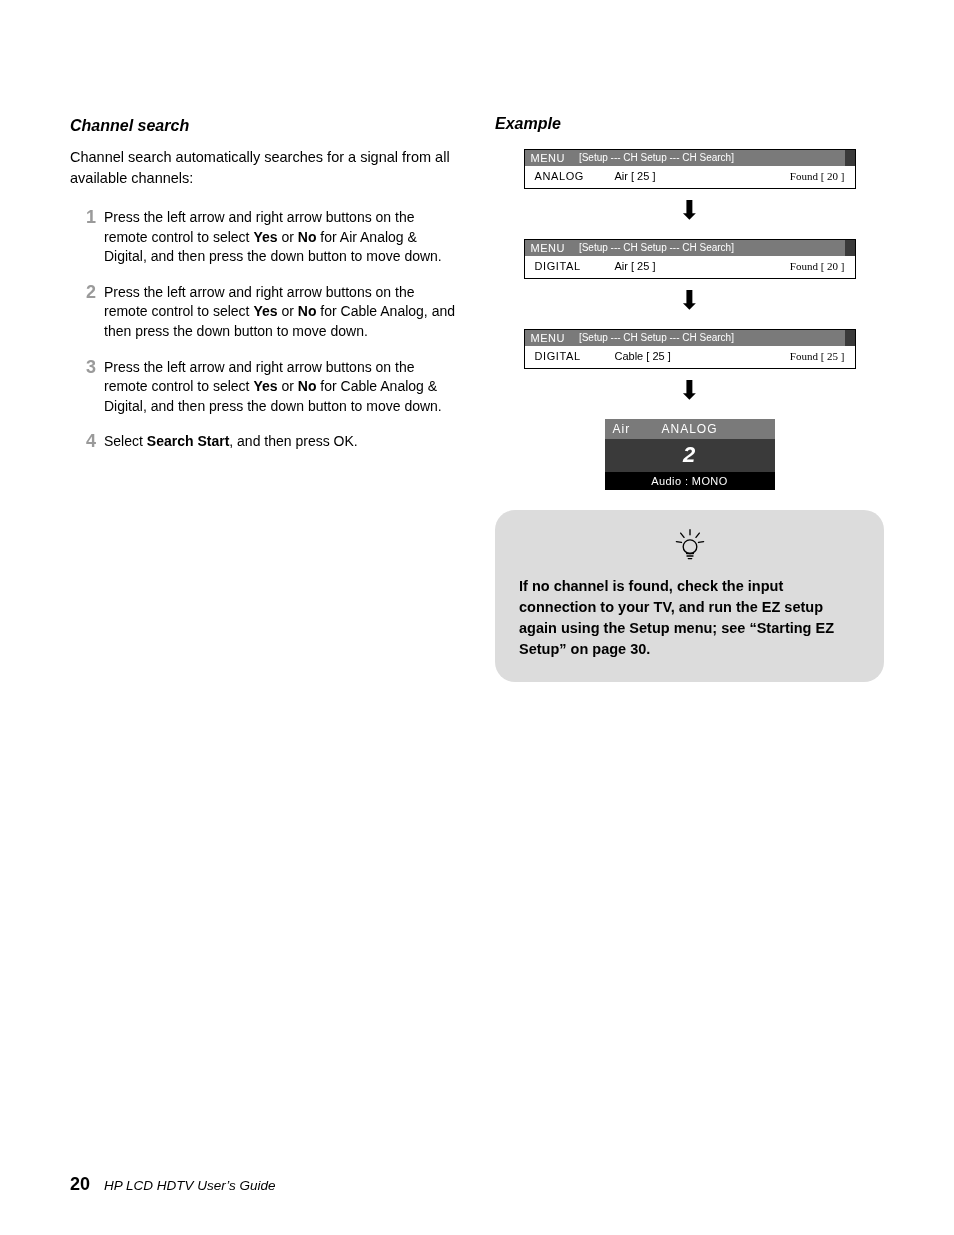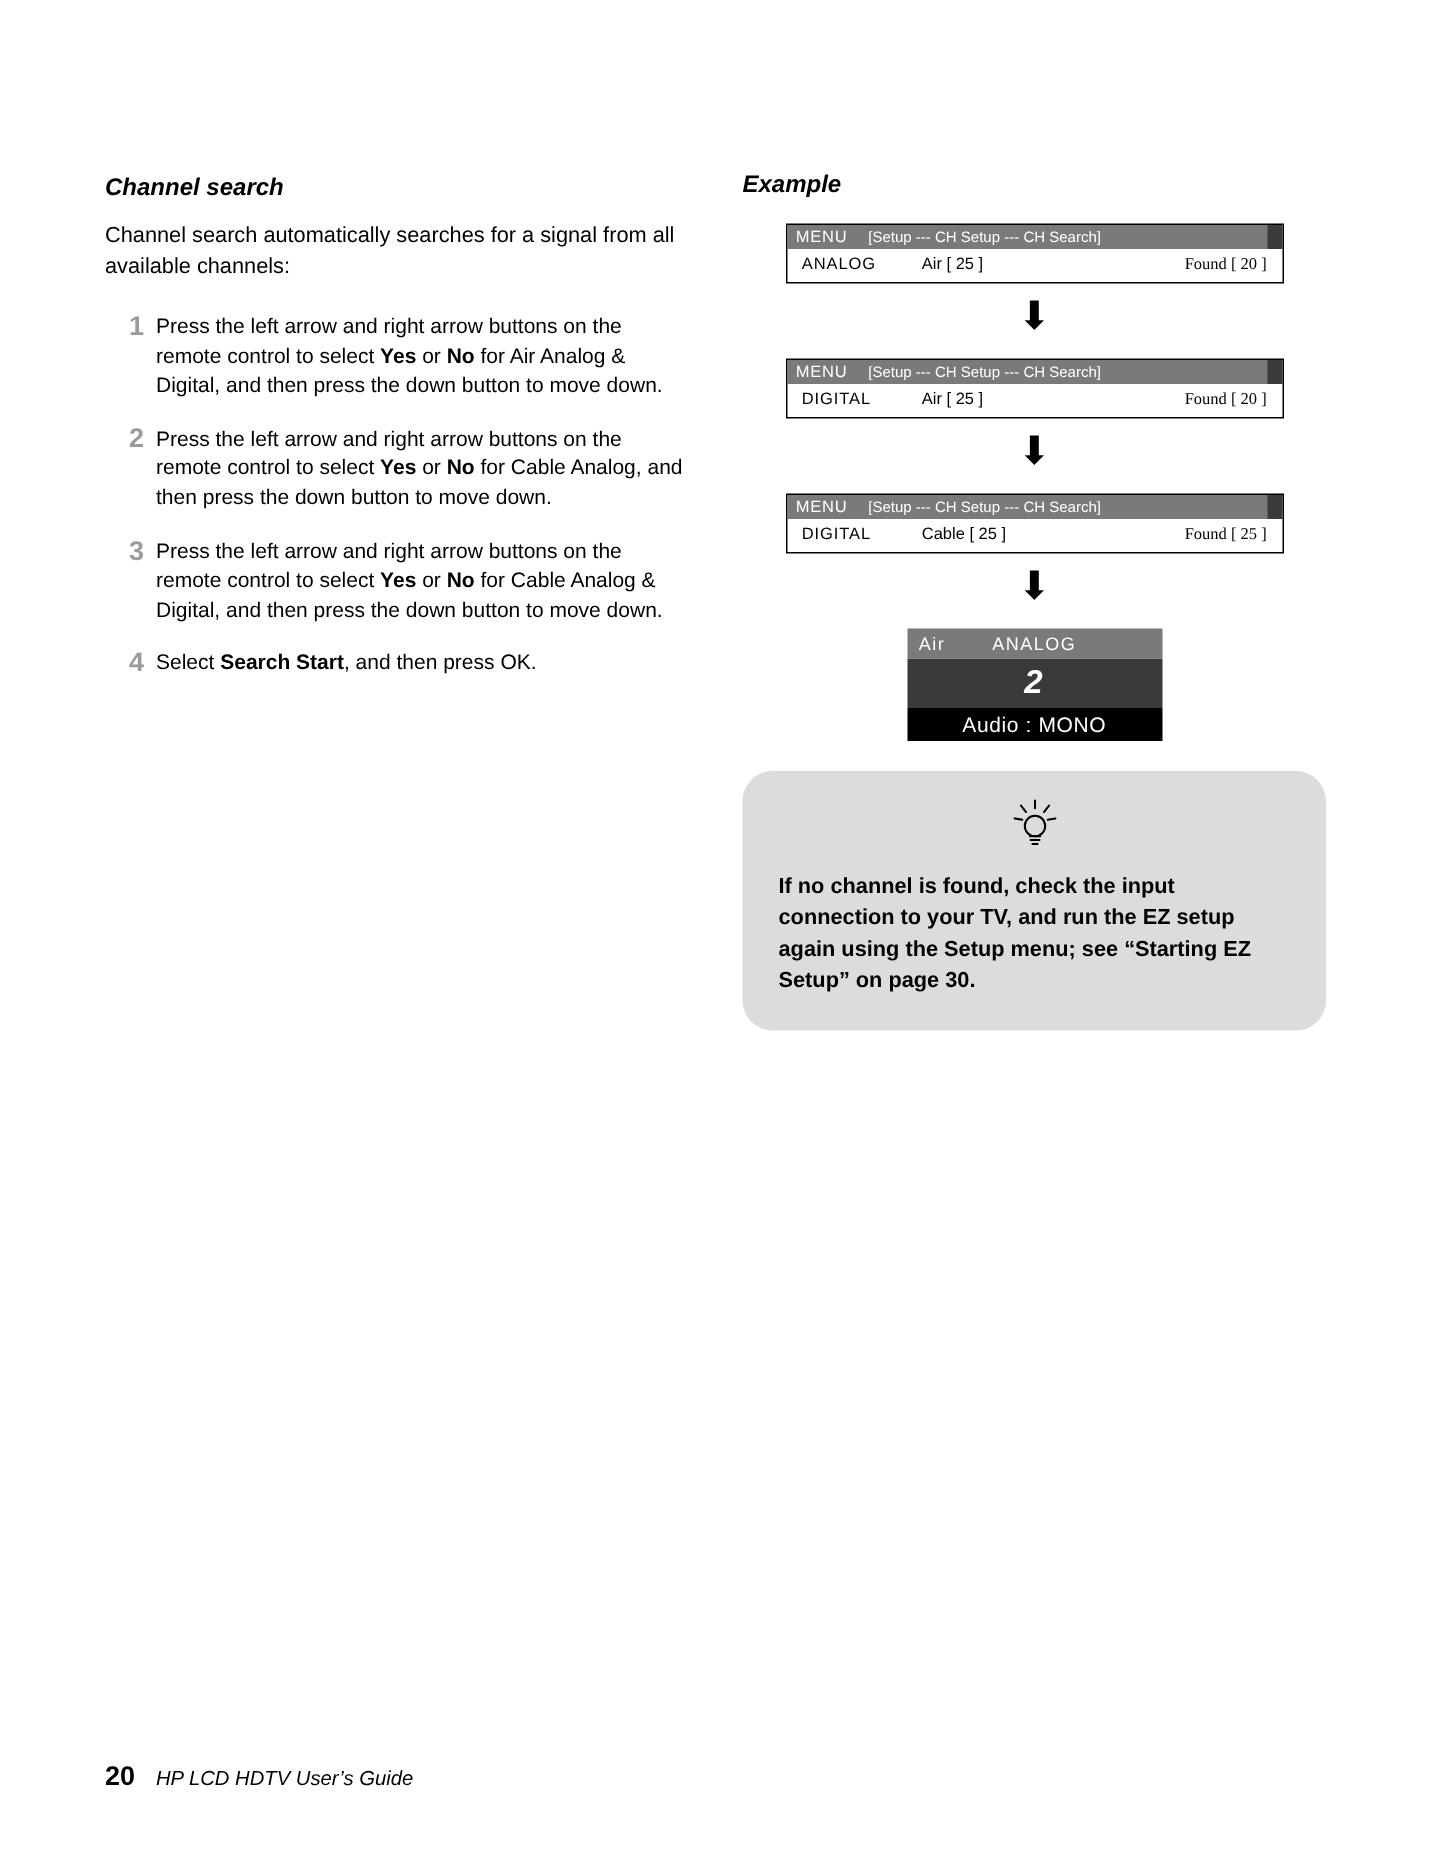--- a/index.html
+++ b/index.html
@@ -67,21 +67,21 @@
   .menu-box {
     width: 330px;
     margin: 0 auto 8px auto;
     border: 1px solid #000;
     font-size: 11px;
   }
   .menu-head {
     background: #7a7a7a;
     color: #fff;
     display: flex;
-    align-items: flex-end;
+    align-items: flex-start;
     padding: 2px 6px;
     border-bottom: 0;
     position: relative;
   }
   .menu-head .right-chip {
     position: absolute;
     right: 0;
     top: 0;
     bottom: 0;
     width: 10px;
@@ -133,21 +133,21 @@
     font-size: 22px;
     font-weight: 700;
     font-style: italic;
     padding: 3px 0 4px 0;
     letter-spacing: 1px;
   }
   .result-foot {
     background: #000;
     color: #fff;
     text-align: center;
-    font-size: 14px;
+    font-size: 11px;
     padding: 3px 0;
     letter-spacing: 0.4px;
   }
 
   
   .tip {
     margin: 20px 0 0 0;
     background: #dcdcdc;
     border-radius: 20px;
     padding: 18px 24px 22px 24px;

